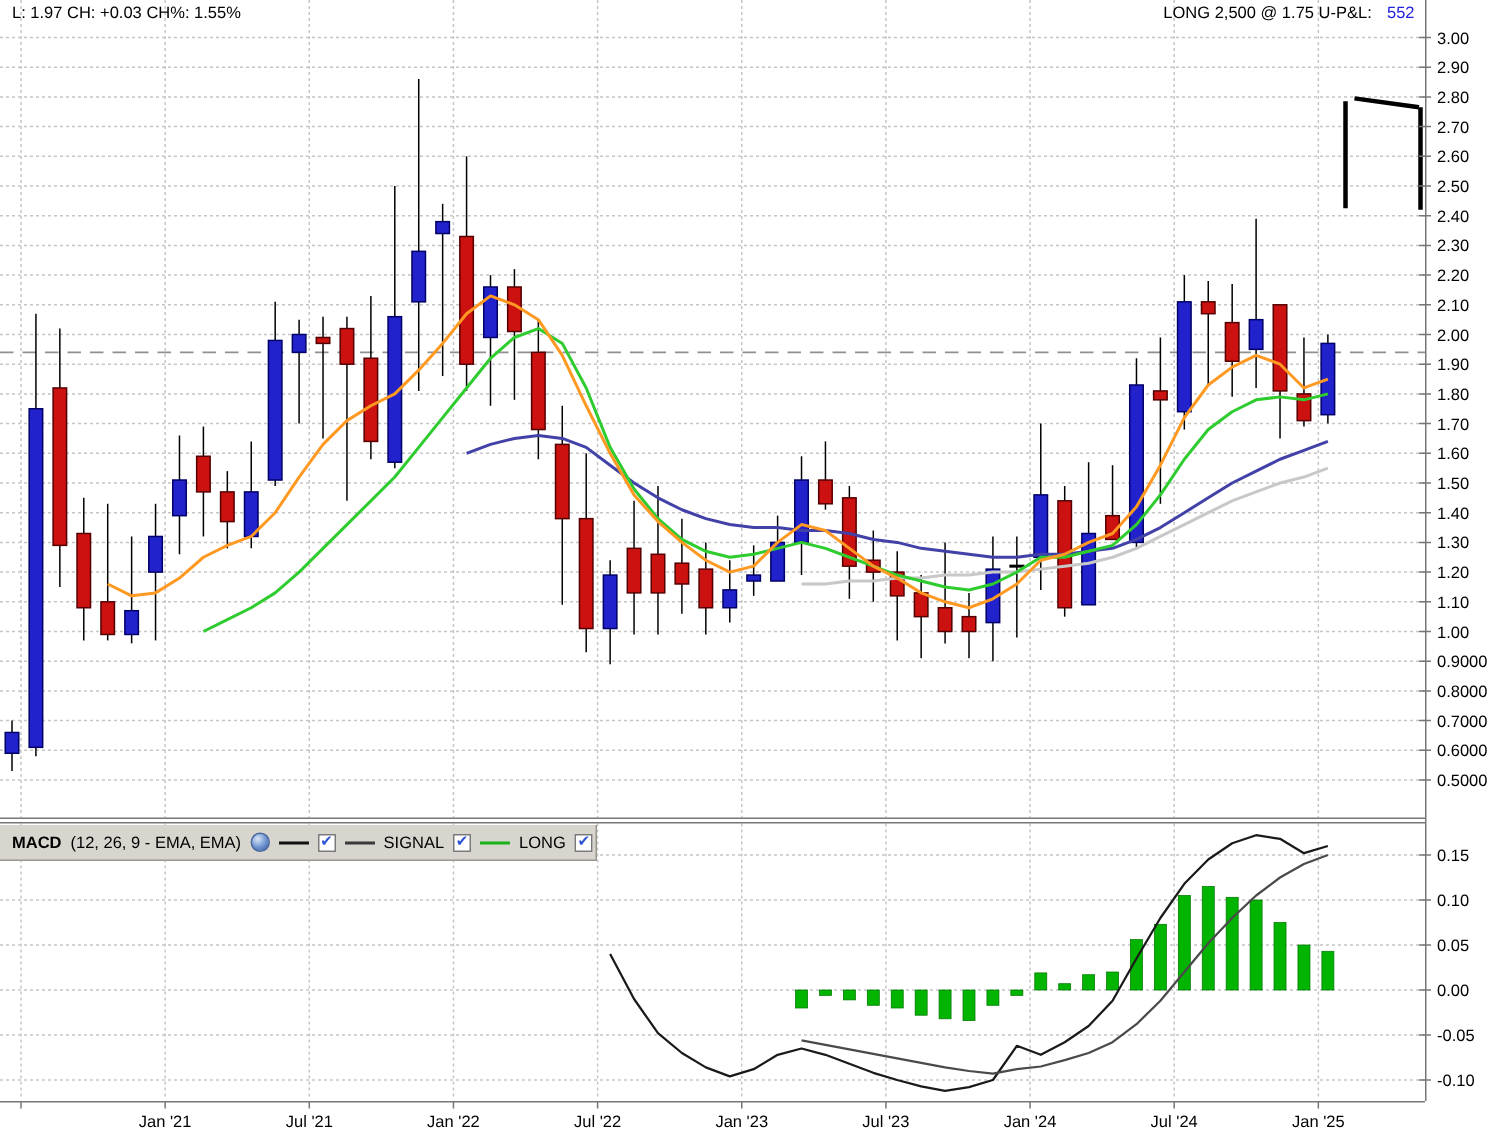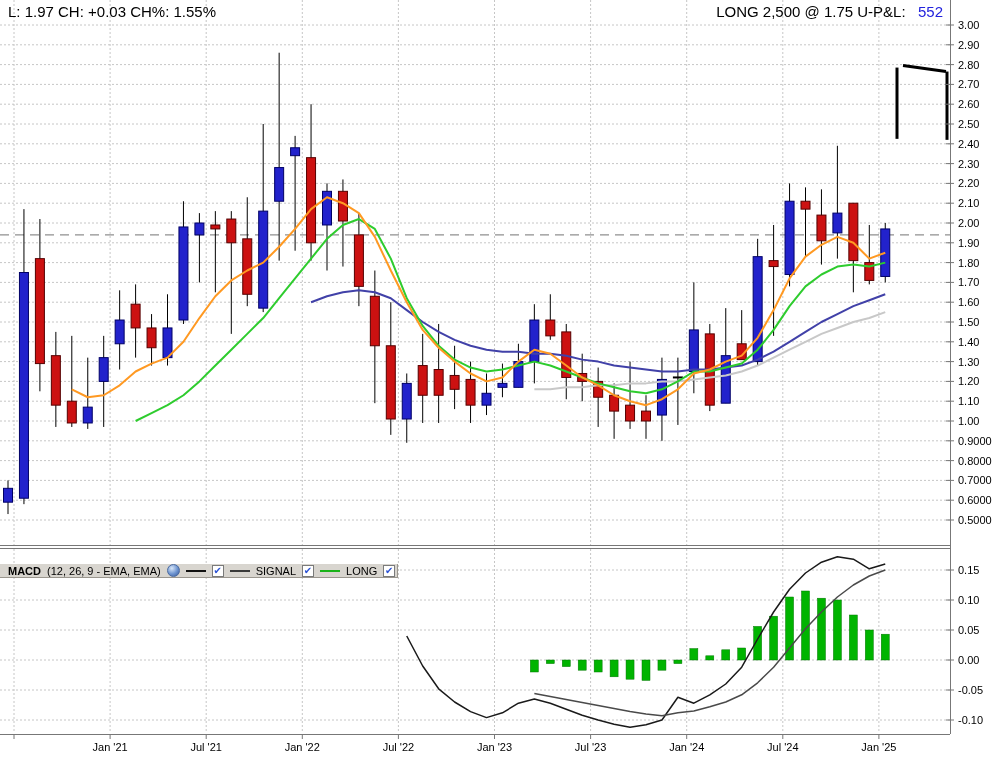--- a/index.html
+++ b/index.html
@@ -1,23 +1,23 @@
 <!DOCTYPE html>
 <html><head>
 <meta charset="utf-8">
 <style>
   html,body{margin:0;padding:0;background:#fff;}
   #screen{position:relative;width:1005px;height:759px;background:#fff;overflow:hidden;
           font-family:"Liberation Sans",sans-serif;font-size:11px;color:#000;}
   #chartSvg{position:absolute;left:0;top:0;}
-  .overlay{position:absolute;white-space:nowrap;font-size:15px;}
+  .overlay{position:absolute;white-space:nowrap;font-size:11px;}
   #topLeft{left:8px;top:3px;}
   #topRight{right:62px;top:3px;text-align:right;}
   #topRight .upl{color:#2222dd;}
-  #indHeader{position:absolute;left:0;top:564px;width:398px;height:14px;
+  #indHeader{position:absolute;left:0;top:550px;width:398px;height:24px;
              background:#d8d5cf;border-bottom:1px solid #9a968e;border-right:1px solid #9a968e;
              display:flex;align-items:center;gap:6px;padding-left:8px;box-sizing:border-box;}
   #indHeader b{font-weight:bold;}
   .lineSample{display:inline-block;width:20px;height:0;border-top:2px solid #111;}
   .lineSample.sig{border-top-color:#3a3a3a;}
   .lineSample.osma{border-top-color:#19b219;}
   .cb{display:inline-block;width:12px;height:12px;background:#fff;border:1px solid #7a7a7a;
       box-sizing:border-box;text-align:center;line-height:10px;font-size:10px;color:#2b52d4;cursor:pointer;}
   .globe{display:inline-block;width:13px;height:13px;border-radius:50%;
          background:radial-gradient(circle at 35% 30%, #d8e6f8, #6b92cf 55%, #3a5a96);

